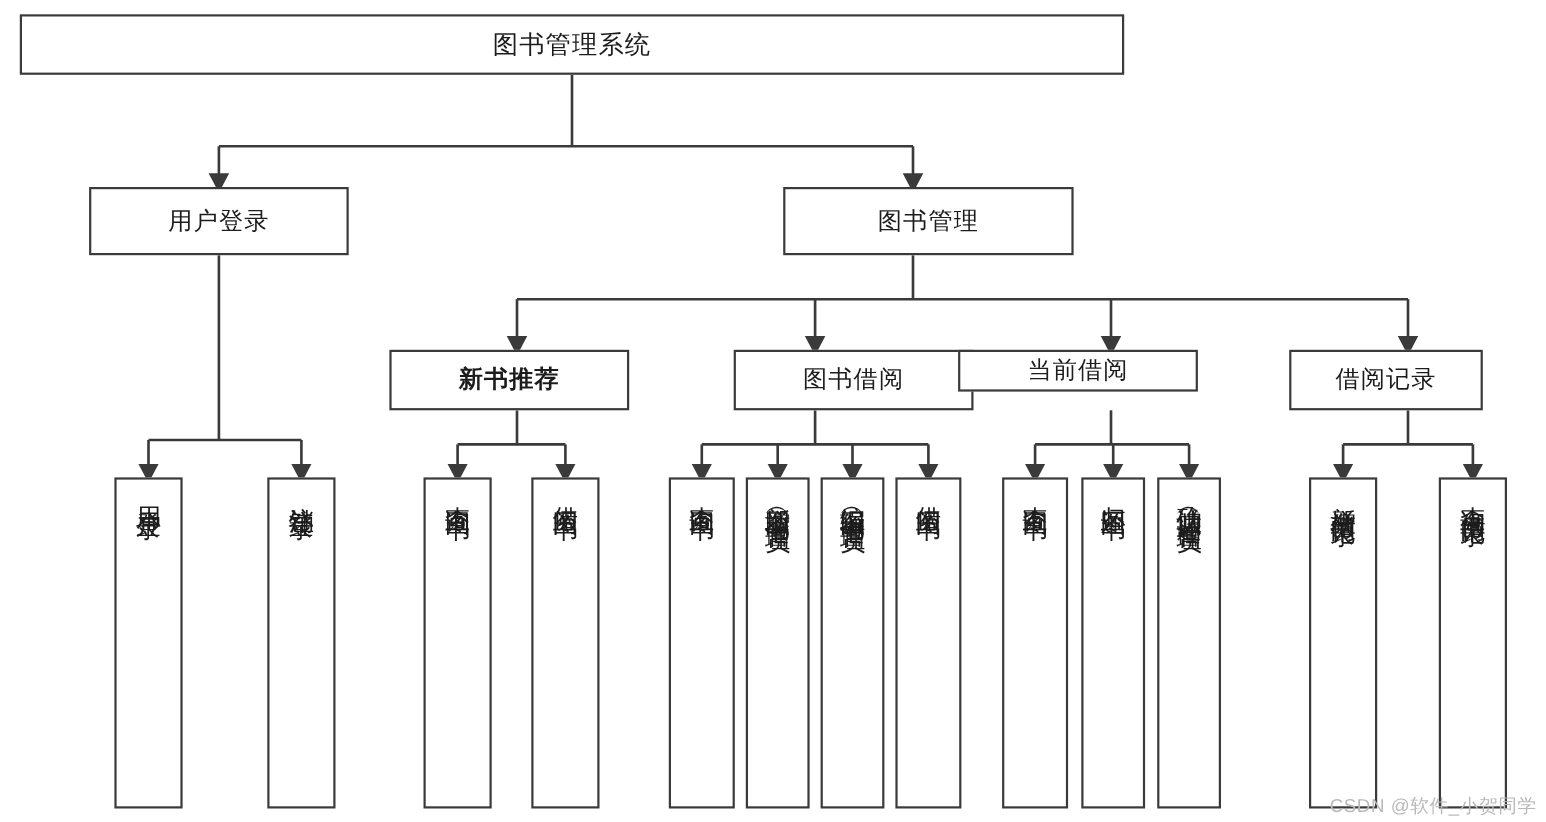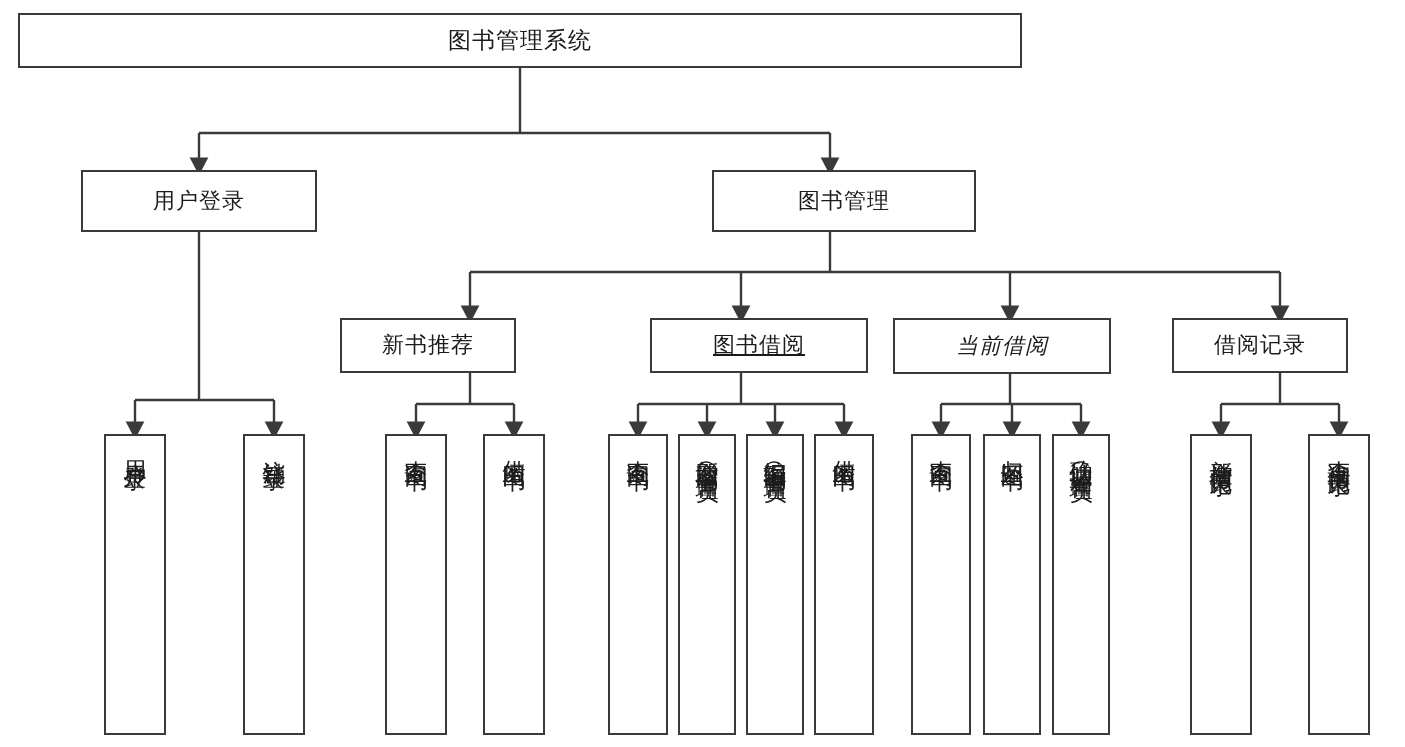--- a/index.html
+++ b/index.html
@@ -68,27 +68,27 @@
   <div id="nodes-layer">
       <div class="node root" style="left: 18px; top: 13px; width: 1004px; height: 55px;">
         <span class="lbl">图书管理系统</span>
       </div>
       <div class="node" style="left: 81px; top: 170px; width: 236px; height: 62px;">
         <span class="lbl">用户登录</span>
       </div>
       <div class="node" style="left: 712px; top: 170px; width: 264px; height: 62px;">
         <span class="lbl">图书管理</span>
       </div>
-      <div class="node" style="left: 340px; top: 318px; width: 176px; height: 55px;">
+      <div class="node" style="left: 354px; top: 318px; width: 218px; height: 55px; font-weight: bold;">
         <span class="lbl">新书推荐</span>
       </div>
-      <div class="node" style="left: 650px; top: 318px; width: 218px; height: 55px; text-decoration: underline;">
+      <div class="node" style="left: 667px; top: 318px; width: 218px; height: 55px;">
         <span class="lbl">图书借阅</span>
       </div>
-      <div class="node" style="left: 893px; top: 318px; width: 218px; height: 56px; font-style: italic;">
+      <div class="node" style="left: 871px; top: 318px; width: 218px; height: 38px;">
         <span class="lbl">当前借阅</span>
       </div>
       <div class="node" style="left: 1172px; top: 318px; width: 176px; height: 55px;">
         <span class="lbl">借阅记录</span>
       </div>
       <div class="node leaf" style="left: 104px; top: 434px; width: 62px; height: 301px;">
         <span class="lbl">用户登录</span>
       </div>
       <div class="node leaf" style="left: 243px; top: 434px; width: 62px; height: 301px;">
         <span class="lbl">注销登录</span>
@@ -121,13 +121,14 @@
         <span class="lbl">确认归还（管理员）</span>
       </div>
       <div class="node leaf" style="left: 1190px; top: 434px; width: 62px; height: 301px;">
         <span class="lbl">新增借阅记录</span>
       </div>
       <div class="node leaf" style="left: 1308px; top: 434px; width: 62px; height: 301px;">
         <span class="lbl">查询借阅记录</span>
       </div>
     </div>
 
+  <div id="watermark">CSDN @软件_小贺同学</div>
 </div>
 
 </body></html>

